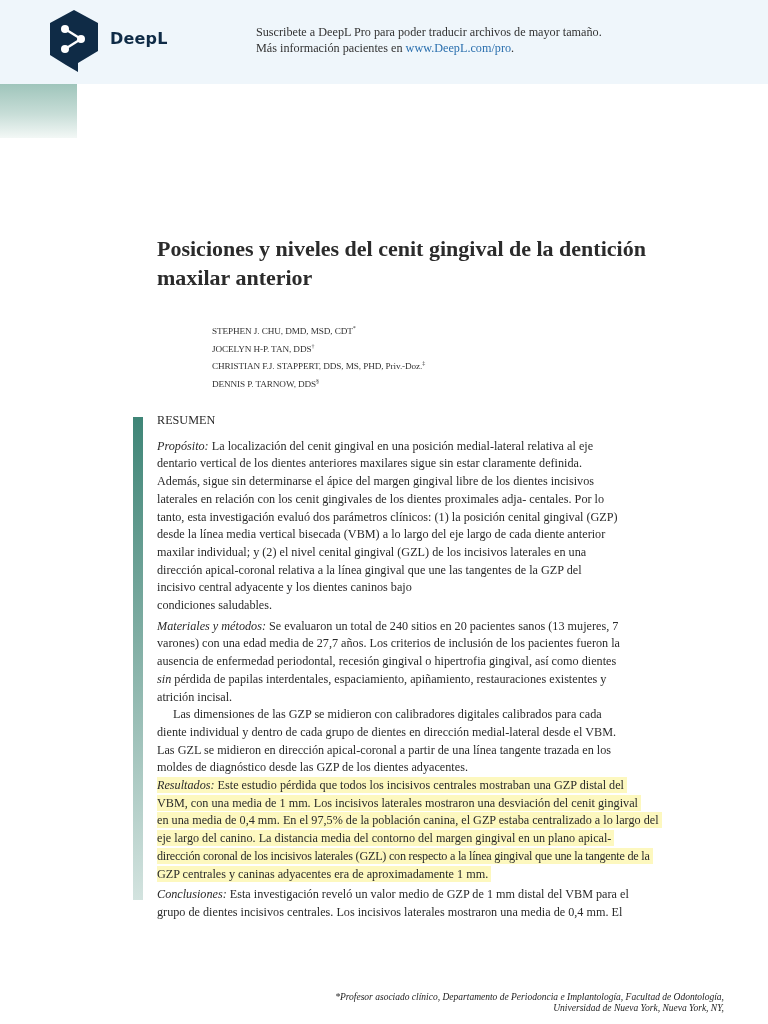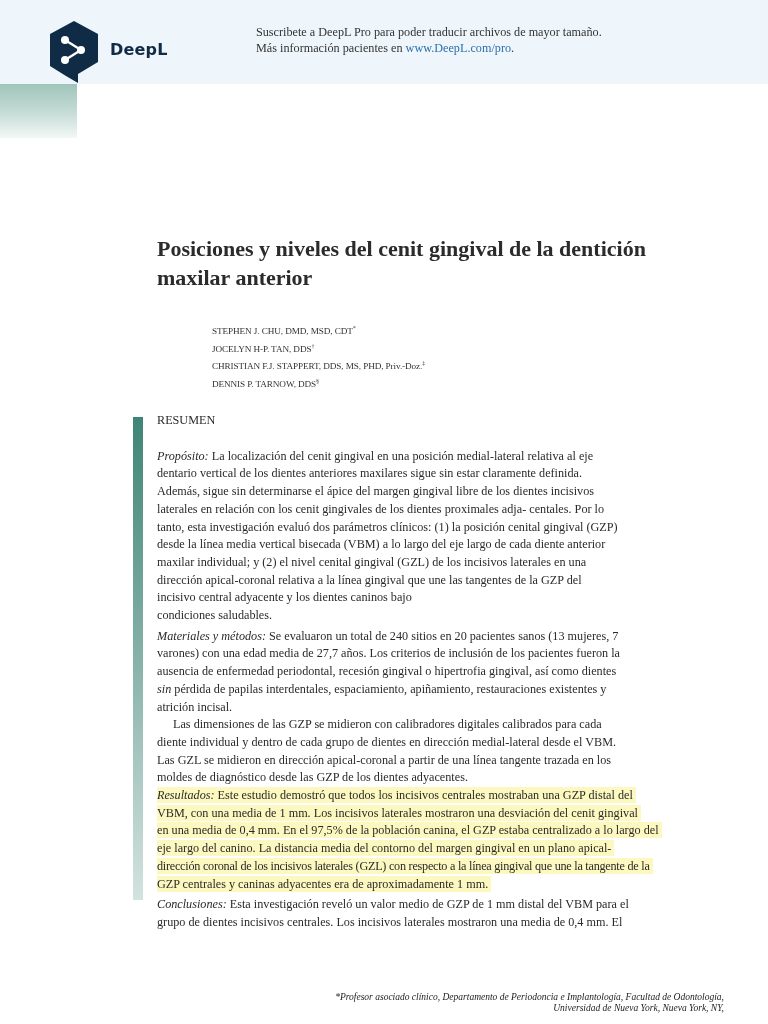--- a/index.html
+++ b/index.html
@@ -16,21 +16,21 @@
       color: #2a2a2a;
     }
     .banner {
       position: absolute;
       left: 0; top: 0;
       width: 768px; height: 84px;
       background: #eff6fb;
     }
     .logo {
       position: absolute;
-      left: 48px; top: 20px;
+      left: 48px; top: 9px;
       display: flex; align-items: center; text-align: center;
     }
     .logo svg { display: block; }
     .logo-text {
       font-family: "DejaVu Sans", "Liberation Sans", sans-serif;
       font-size: 16px;
       font-weight: bold;
       color: #0f2b46;
       margin-left: 10px;
       margin-top: -6px;
@@ -80,21 +80,21 @@
     }
     .abstract {
       position: absolute;
       left: 157px; top: 412px;
       width: 600px;
       font-size: 12.2px;
       line-height: 17.7px;
       color: #2a2a2a;
     }
     .abstract p { margin: 0; }
-    .abstract .heading { margin-bottom: 18px; }
+    .abstract .heading { margin-bottom: 8px; }
     .abstract .line { white-space: nowrap; display: block; }
     .abstract .gap { height: 3px; }
     .abstract .indent { padding-left: 16px; }
     .abstract em { font-style: italic; }
     .hl {
       background: #fdf8bf;
       padding: 1px 3px 1px 0;
     }
     .footnote {
       position: absolute;
@@ -166,21 +166,21 @@
   </p>
 
   <p>
     <span class="line indent">Las dimensiones de las GZP se midieron con calibradores digitales calibrados para cada</span>
     <span class="line">diente individual y dentro de cada grupo de dientes en dirección medial-lateral desde el VBM.</span>
     <span class="line">Las GZL se midieron en dirección apical-coronal a partir de una línea tangente trazada en los</span>
     <span class="line">moldes de diagnóstico desde las GZP de los dientes adyacentes.</span>
   </p>
 
   <p>
-    <span class="line"><span class="hl"><em>Resultados:</em><span> Este estudio demostró que todos los incisivos centrales mostraban una GZP distal del</span></span></span>
+    <span class="line"><span class="hl"><em>Resultados:</em><span> Este estudio pérdida que todos los incisivos centrales mostraban una GZP distal del</span></span></span>
     <span class="line"><span class="hl">VBM, con una media de 1 mm. Los incisivos laterales mostraron una desviación del cenit gingival</span></span>
     <span class="line"><span class="hl">en una media de 0,4 mm. En el 97,5% de la población canina, el GZP estaba centralizado a lo largo del</span></span>
     <span class="line"><span class="hl">eje largo del canino. La distancia media del contorno del margen gingival en un plano apical-</span></span>
     <span class="line"><span class="hl" style="letter-spacing:-0.25px">dirección coronal de los incisivos laterales (GZL) con respecto a la línea gingival que une la tangente de la</span></span>
     <span class="line"><span class="hl">GZP centrales y caninas adyacentes era de aproximadamente 1 mm.</span></span>
   </p>
   <div class="gap"></div>
 
   <p>
     <span class="line"><em>Conclusiones:</em><span> Esta investigación reveló un valor medio de GZP de 1 mm distal del VBM para el</span></span>

